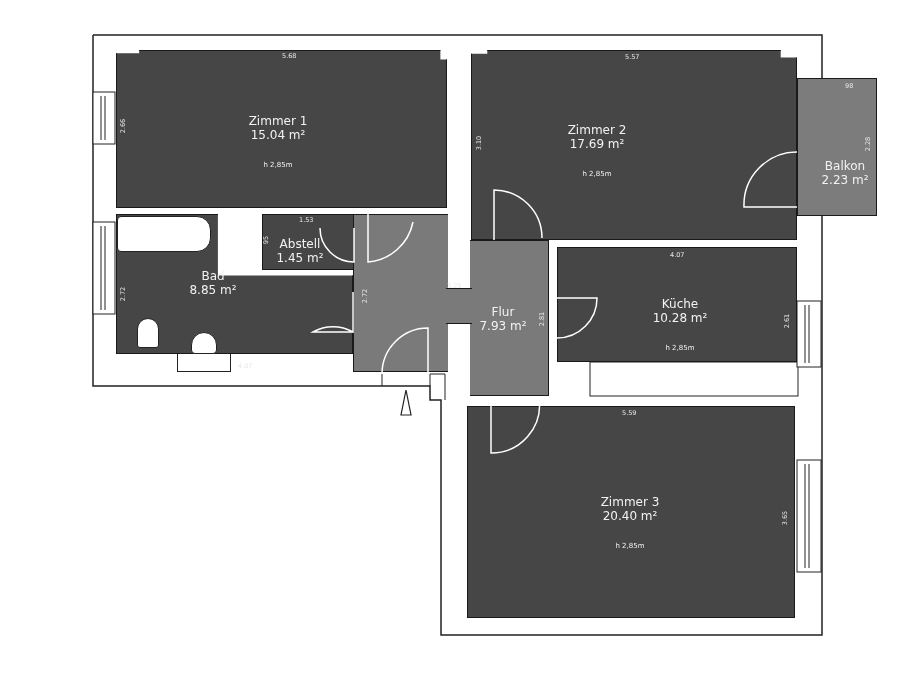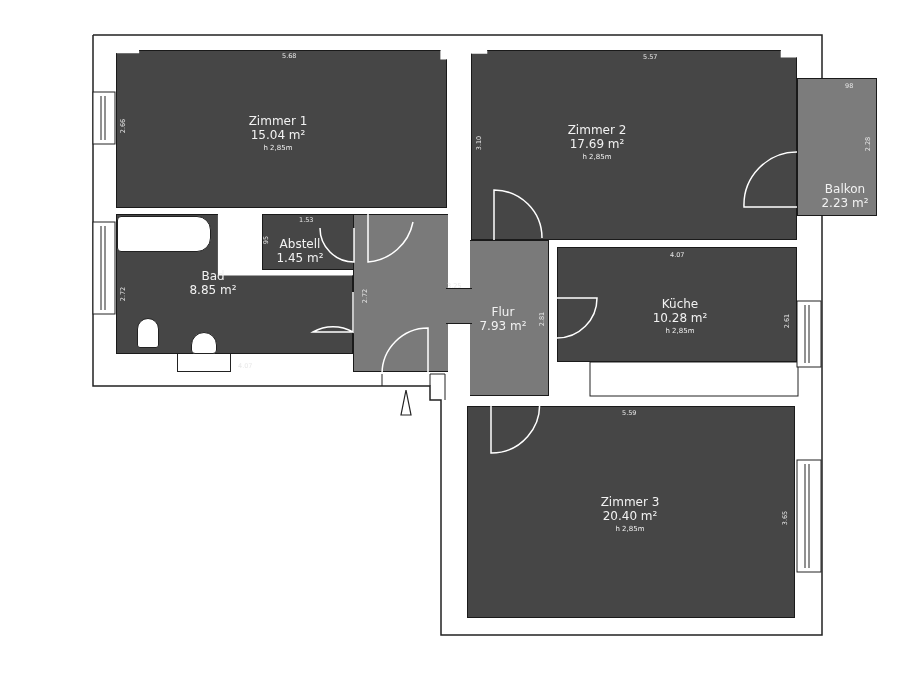--- a/index.html
+++ b/index.html
@@ -4,21 +4,21 @@
   <style>
     html, body { margin: 0; padding: 0; background: #ffffff; }
     body { width: 916px; height: 674px; position: relative; overflow: hidden; font-family: "DejaVu Sans", sans-serif; }
     .plan { position: absolute; left: 0; top: 0; width: 916px; height: 674px; }
     .room { position: absolute; background: #4a4a4a; border: 1px solid #1a1a1a; box-sizing: border-box; }
     .room.light { background: #7a7a7a; }
     .room.dark { background: #464646; }
     .label { position: absolute; color: #f2f2f2; text-align: center; line-height: 1.15; white-space: nowrap; transform: translateX(-50%); }
     .label .name { font-size: 12px; display: block; }
     .label .area { font-size: 12px; display: block; }
-    .label .height { font-size: 7px; display: block; margin-top: 1px; }
+    .label .height { font-size: 7px; display: block; margin-top: 18px; }
     .dim { position: absolute; color: #e8e8e8; font-size: 6.5px; white-space: nowrap; }
     .dim.v { transform: rotate(-90deg); transform-origin: center; }
     svg { position: absolute; left: 0; top: 0; }
     .fixture { position: absolute; background: #fff; border: 1px solid #222; box-sizing: border-box; }
   </style>
 </head>
 <body>
 
 <div class="plan">
 
@@ -63,26 +63,26 @@
   <span class="dim" style="left:272px; top:52px;margin-left:10px;">5.68</span>
   <span class="dim v" style="left:116px; top:122px;">2.66</span>
 
   <div class="room dark" style="left:471px; top:50px; width:326px; height:190px; clip-path: polygon(0 2%, 0 100%, 100% 100%, 100% 4%, 95% 4%, 95% 0, 5% 0, 5% 2%);">
   </div>
   <div class="label" style="left:597px; top:124px;">
     <span class="name">Zimmer 2</span>
     <span class="area">17.69 m²</span>
     <span class="height">h 2,85m</span>
   </div>
-  <span class="dim" style="left:625px; top:53px;margin-left:18px;">5.57</span>
+  <span class="dim" style="left:625px; top:53px;">5.57</span>
   <span class="dim v" style="left:472px; top:139px;">3.10</span>
 
   <div class="room light" style="left:797px; top:78px; width:80px; height:138px; background:#7c7c7c;">
   </div>
-  <div class="label" style="left:845px; top:160px;margin-top:23px;">
+  <div class="label" style="left:845px; top:160px;">
     <span class="name">Balkon</span>
     <span class="area">2.23 m²</span>
   </div>
   <span class="dim" style="left:845px; top:82px;">98</span>
   <span class="dim v" style="left:861px; top:140px;">2.28</span>
 
   <div class="room dark" style="left:116px; top:214px; width:237px; height:140px; clip-path: polygon(0 0, 43% 0, 43% 44%, 100% 44%, 100% 100%, 0 100%);">
   </div>
   <div class="fixture" style="left:117px; top:216px; width:94px; height:36px; border-radius:4px 14px 14px 4px;"></div>
   <div class="fixture" style="left:137px; top:318px; width:22px; height:30px; border-radius:11px 11px 3px 3px;"></div>

